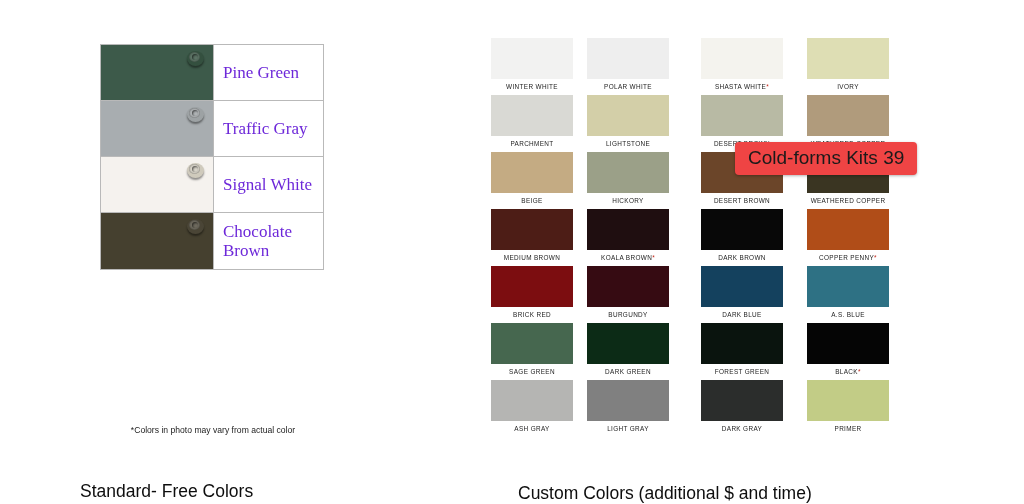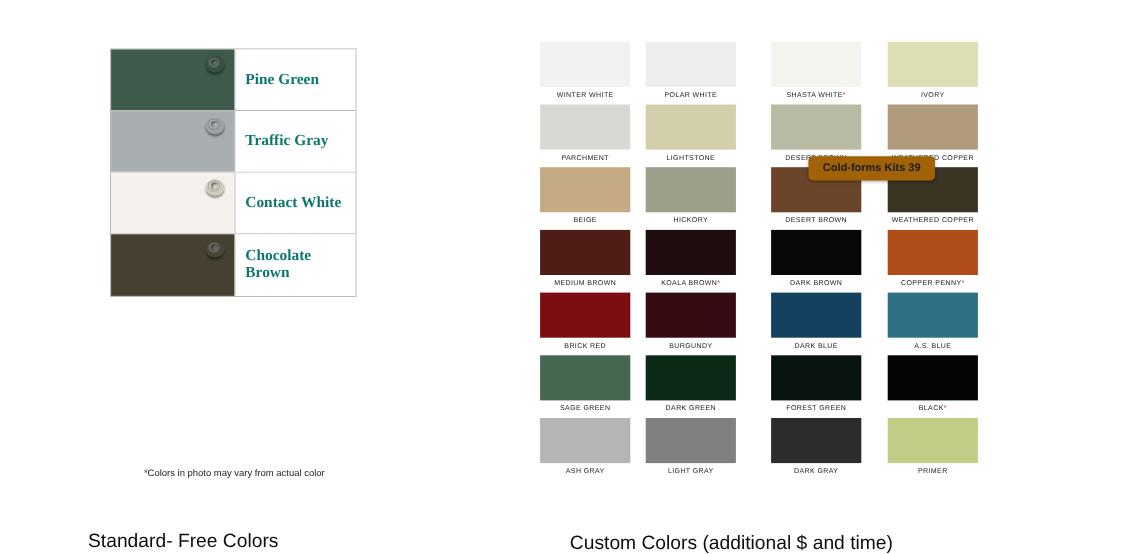--- a/index.html
+++ b/index.html
@@ -76,23 +76,23 @@
     box-shadow: inset 1px 1px 2px rgba(0,0,0,0.6);
   }
   .std-label {
     flex: 1 1 auto;
     border-left: 1px solid #b9b9b9;
     display: flex;
     align-items: center;
     padding-left: 9px;
     box-sizing: border-box;
     font-family: "Liberation Serif", serif;
-    font-weight: bold;
-    font-size: 14px;
-    color: #0f766e;
+    font-weight: normal;
+    font-size: 17px;
+    color: #6d28d9;
     line-height: 1.12;
     background: #ffffff;
   }
   #disclaimer {
     position: absolute;
     left: 100px;
     top: 425px;
     width: 226px;
     text-align: center;
     font-size: 8.6px;
@@ -150,29 +150,28 @@
     white-space: nowrap;
   }
   .ast { color: #c0281a; }
 
   
   #tooltip {
     position: absolute;
     left: 735px;
     top: 142px;
     padding: 5px 13px 6px 13px;
-    background: #a16207;
+    background: #ef4444;
     border-radius: 4px;
-    font-size: 10px;
+    font-size: 19px;
     color: #1a1a1a;
     font-family: "Liberation Sans", sans-serif;
     white-space: nowrap;
     box-shadow: 0 1px 3px rgba(0,0,0,0.30);
     z-index: 50;
-    font-weight: bold;
   }
 </style>
 </head>
 <body>
 
 <div id="left-panel">
 
   <div id="standard-table">
       <div class="std-row">
         <div class="std-swatch" style="background: rgb(61, 90, 74);">
@@ -183,21 +182,21 @@
       <div class="std-row">
         <div class="std-swatch" style="background: rgb(168, 173, 176);">
           <div class="bolt" style="background: rgb(157, 162, 164);"></div>
         </div>
         <div class="std-label">Traffic Gray</div>
       </div>
       <div class="std-row">
         <div class="std-swatch" style="background: rgb(245, 242, 238);">
           <div class="bolt" style="background: rgb(207, 202, 188);"></div>
         </div>
-        <div class="std-label">Contact White</div>
+        <div class="std-label">Signal White</div>
       </div>
       <div class="std-row">
         <div class="std-swatch" style="background: rgb(69, 64, 47);">
           <div class="bolt" style="background: rgb(74, 69, 54);"></div>
         </div>
         <div class="std-label">Chocolate Brown</div>
       </div>
     </div>
 
   <div id="disclaimer">

